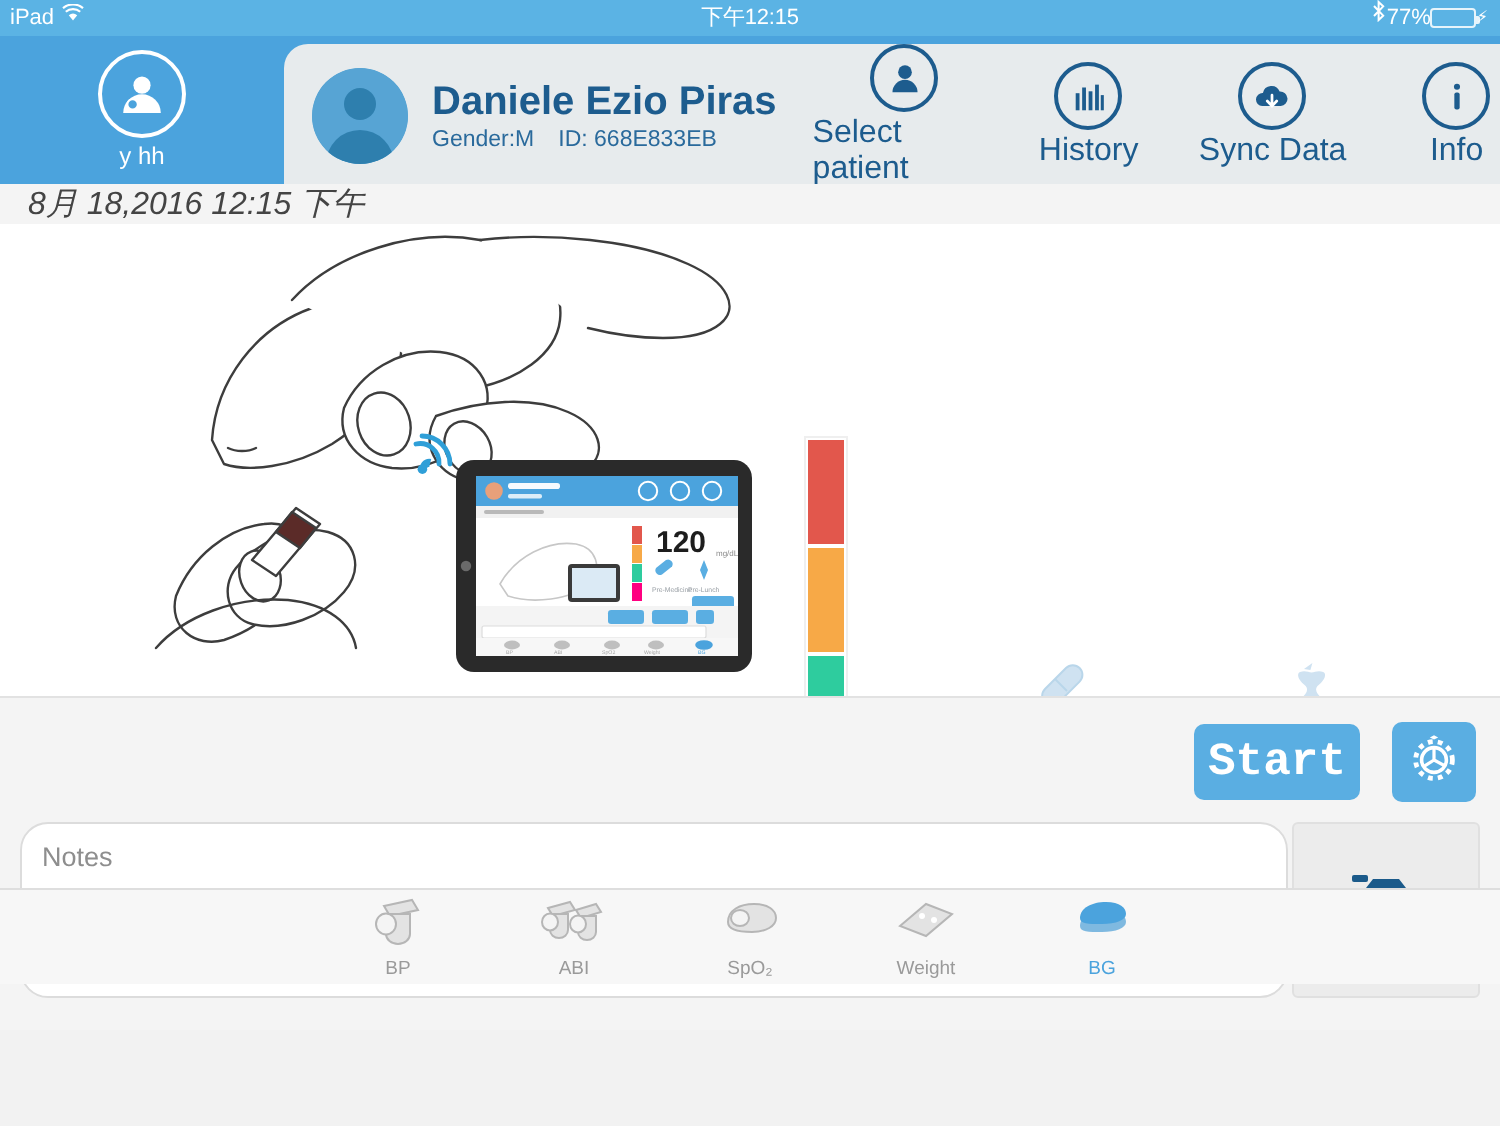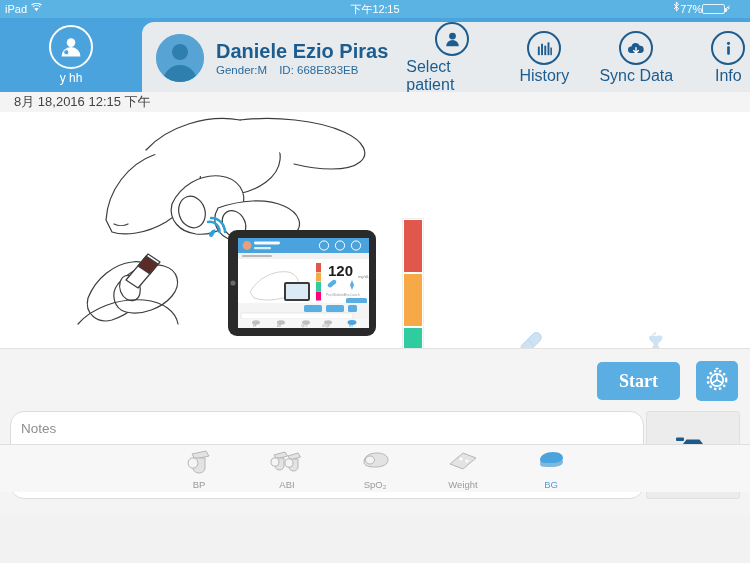--- a/index.html
+++ b/index.html
@@ -12,21 +12,21 @@
   .app { position: relative; width: 750px; height: 492px; background: #eab308; }
 
   
   .statusbar {
     position: absolute; top: 0; left: 0; width: 750px; height: 18px;
     background: #5bb3e4; color: #ffffff;
     font-size: 11px; line-height: 18px;
   }
   .sb-left { position: absolute; left: 5px; top: 0; display: flex; align-items: center; gap: 4px; }
   .sb-center { position: absolute; left: 0; width: 750px; text-align: center; font-size: 11px; letter-spacing: -.1px; }
-  .sb-right { position: absolute; right: 19px; top: 0; display: flex; align-items: center; gap: 0; }
+  .sb-right { position: absolute; right: 6px; top: 0; display: flex; align-items: center; gap: 0; }
   .wifi-glyph { font-size: 10px; }
   .bt-glyph { font-size: 10px; }
   .battery {
     position: relative; width: 23px; height: 10px;
     border: 1px solid rgba(255,255,255,.85); border-radius: 2px; padding: 1px;
   }
   .battery::after {
     content: ""; position: absolute; right: -3px; top: 3px;
     width: 2px; height: 4px; background: rgba(255,255,255,.85); border-radius: 0 1px 1px 0;
   }
@@ -74,22 +74,22 @@
   }
   .tb-circle {
     width: 34px; height: 34px; border-radius: 50%; border: 2px solid #1d5c8e;
     display: flex; align-items: center; justify-content: center;
   }
   .tb-label { font-size: 16px; color: #1d5c8e; }
 
   
   .daterow {
     position: absolute; top: 92px; left: 0; width: 750px; height: 20px;
-    background: #f4f4f4; color: #444; font-size: 13px;
-    display: flex; align-items: center; padding-left: 14px;
+    background: #f4f4f4; color: #444; font-size: 16px;
+    display: flex; align-items: center; padding-left: 14px; font-style: italic;
   }
 
   
   .mainarea {
     position: absolute; top: 112px; left: 0; width: 750px; height: 236px;
     background: #ffffff;
   }
   .illustration { position: absolute; left: 68px; top: 0px; width: 320px; height: 230px; }
 
   
@@ -124,22 +124,22 @@
   
   .lower {
     position: absolute; top: 348px; left: 0; width: 750px; height: 167px;
     background: #f4f4f4; border-top: 1px solid #e2e2e2;
   }
   .actionrow {
     position: absolute; right: 12px; top: 12px; display: flex; align-items: center; gap: 16px;
   }
   .btn-start {
     width: 83px; height: 38px; background: #5aaee2; color: #ffffff;
-    border: none; border-radius: 5px; font-size: 18px; font-weight: bold;
-    font-family: Liberation Serif, serif; cursor: pointer;
+    border: none; border-radius: 5px; font-size: 23px; font-weight: bold;
+    font-family: Liberation Mono, monospace; cursor: pointer;
   }
   .btn-gear {
     width: 42px; height: 40px; background: #5aaee2; border: none; border-radius: 5px;
     display: flex; align-items: center; justify-content: center; cursor: pointer;
   }
   .notes {
     position: absolute; left: 10px; top: 62px; width: 634px; height: 88px;
     background: #ffffff; border: 1px solid #dcdcdc; border-radius: 14px;
     padding: 9px 10px; font-size: 13.5px; color: #333;
     font-family: inherit; resize: none; outline: none;

